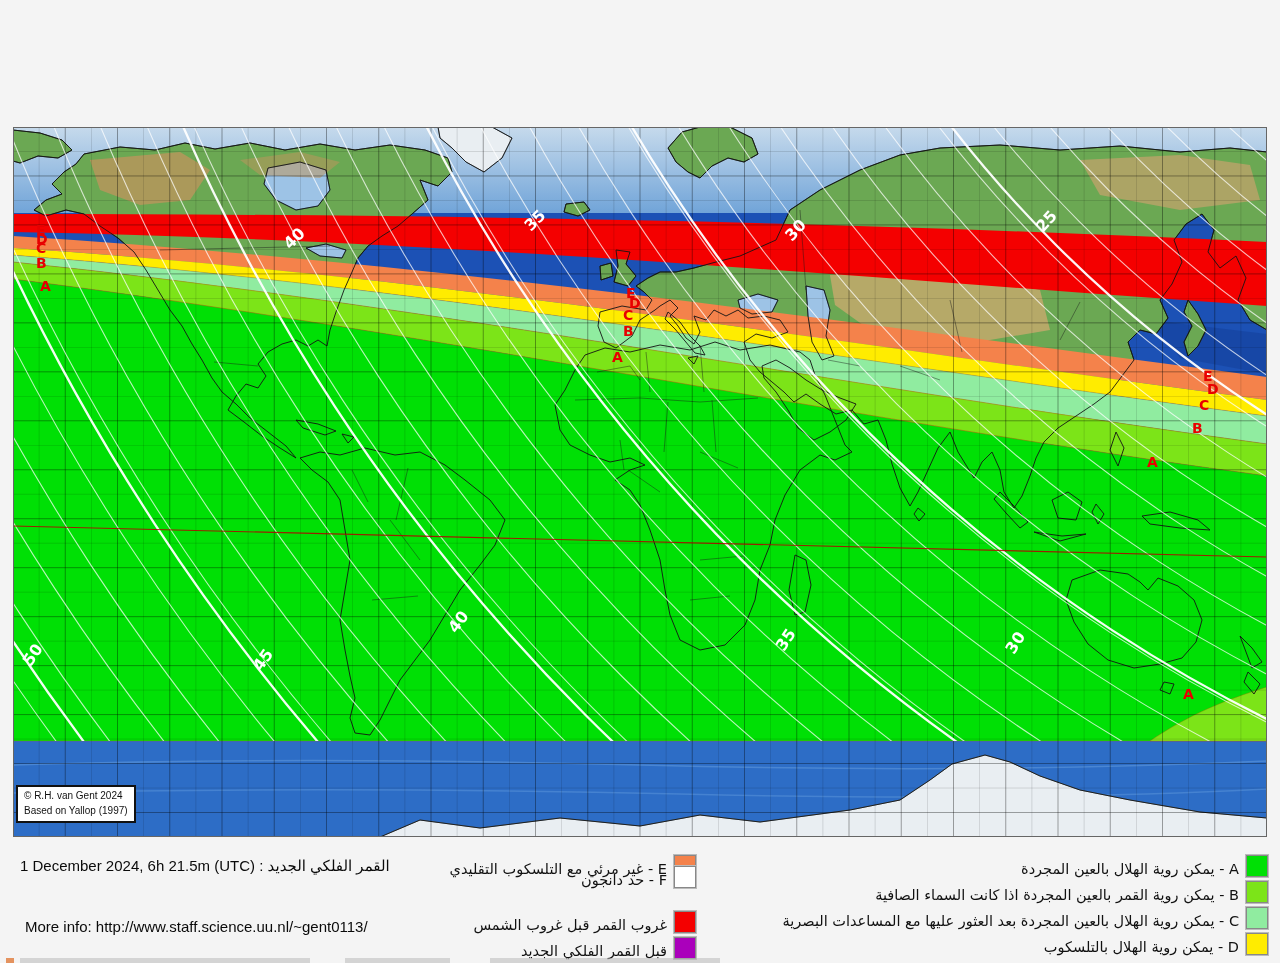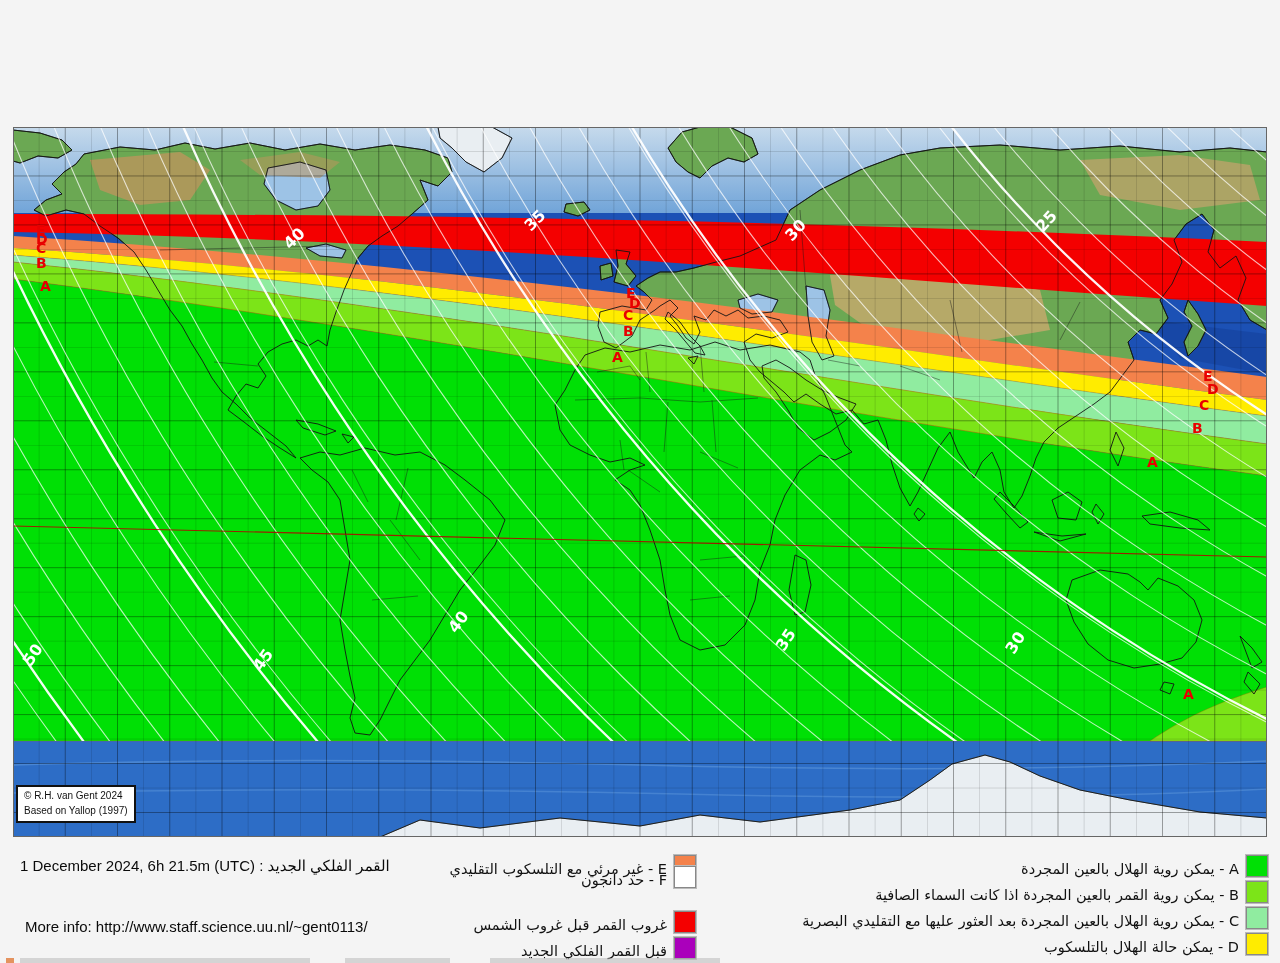--- a/index.html
+++ b/index.html
@@ -300,25 +300,25 @@
   <div class="lrow" style="right:12px;top:855px;">
     <span class="lbox" style="background: rgb(0, 224, 5);"></span>
     <span class="ltext">A - يمكن روية الهلال بالعين المجردة</span>
   </div>
   <div class="lrow" style="right:12px;top:881px;">
     <span class="lbox" style="background: rgb(124, 228, 24);"></span>
     <span class="ltext">B - يمكن روية القمر بالعين المجردة اذا كانت السماء الصافية</span>
   </div>
   <div class="lrow" style="right:12px;top:907px;">
     <span class="lbox" style="background: rgb(144, 236, 160);"></span>
-    <span class="ltext">C - يمكن روية الهلال بالعين المجردة بعد العثور عليها مع التقليدي البصرية</span>
+    <span class="ltext">C - يمكن روية الهلال بالعين المجردة بعد العثور عليها مع المساعدات البصرية</span>
   </div>
   <div class="lrow" style="right:12px;top:933px;">
     <span class="lbox" style="background: rgb(255, 236, 0);"></span>
-    <span class="ltext">D - يمكن حالة الهلال بالتلسكوب</span>
+    <span class="ltext">D - يمكن روية الهلال بالتلسكوب</span>
   </div>
 
   <div class="lrow" style="right:584px;top:855px;">
     <span class="lbox" style="background: rgb(244, 130, 75);"></span>
     <span class="ltext">E - غير مرئي مع التلسكوب التقليدي</span>
   </div>
   <div class="lrow" style="right:584px;top:866px;">
     <span class="lbox" style="background: rgb(255, 255, 255);"></span>
     <span class="ltext">F - حد دانجون</span>
   </div>

